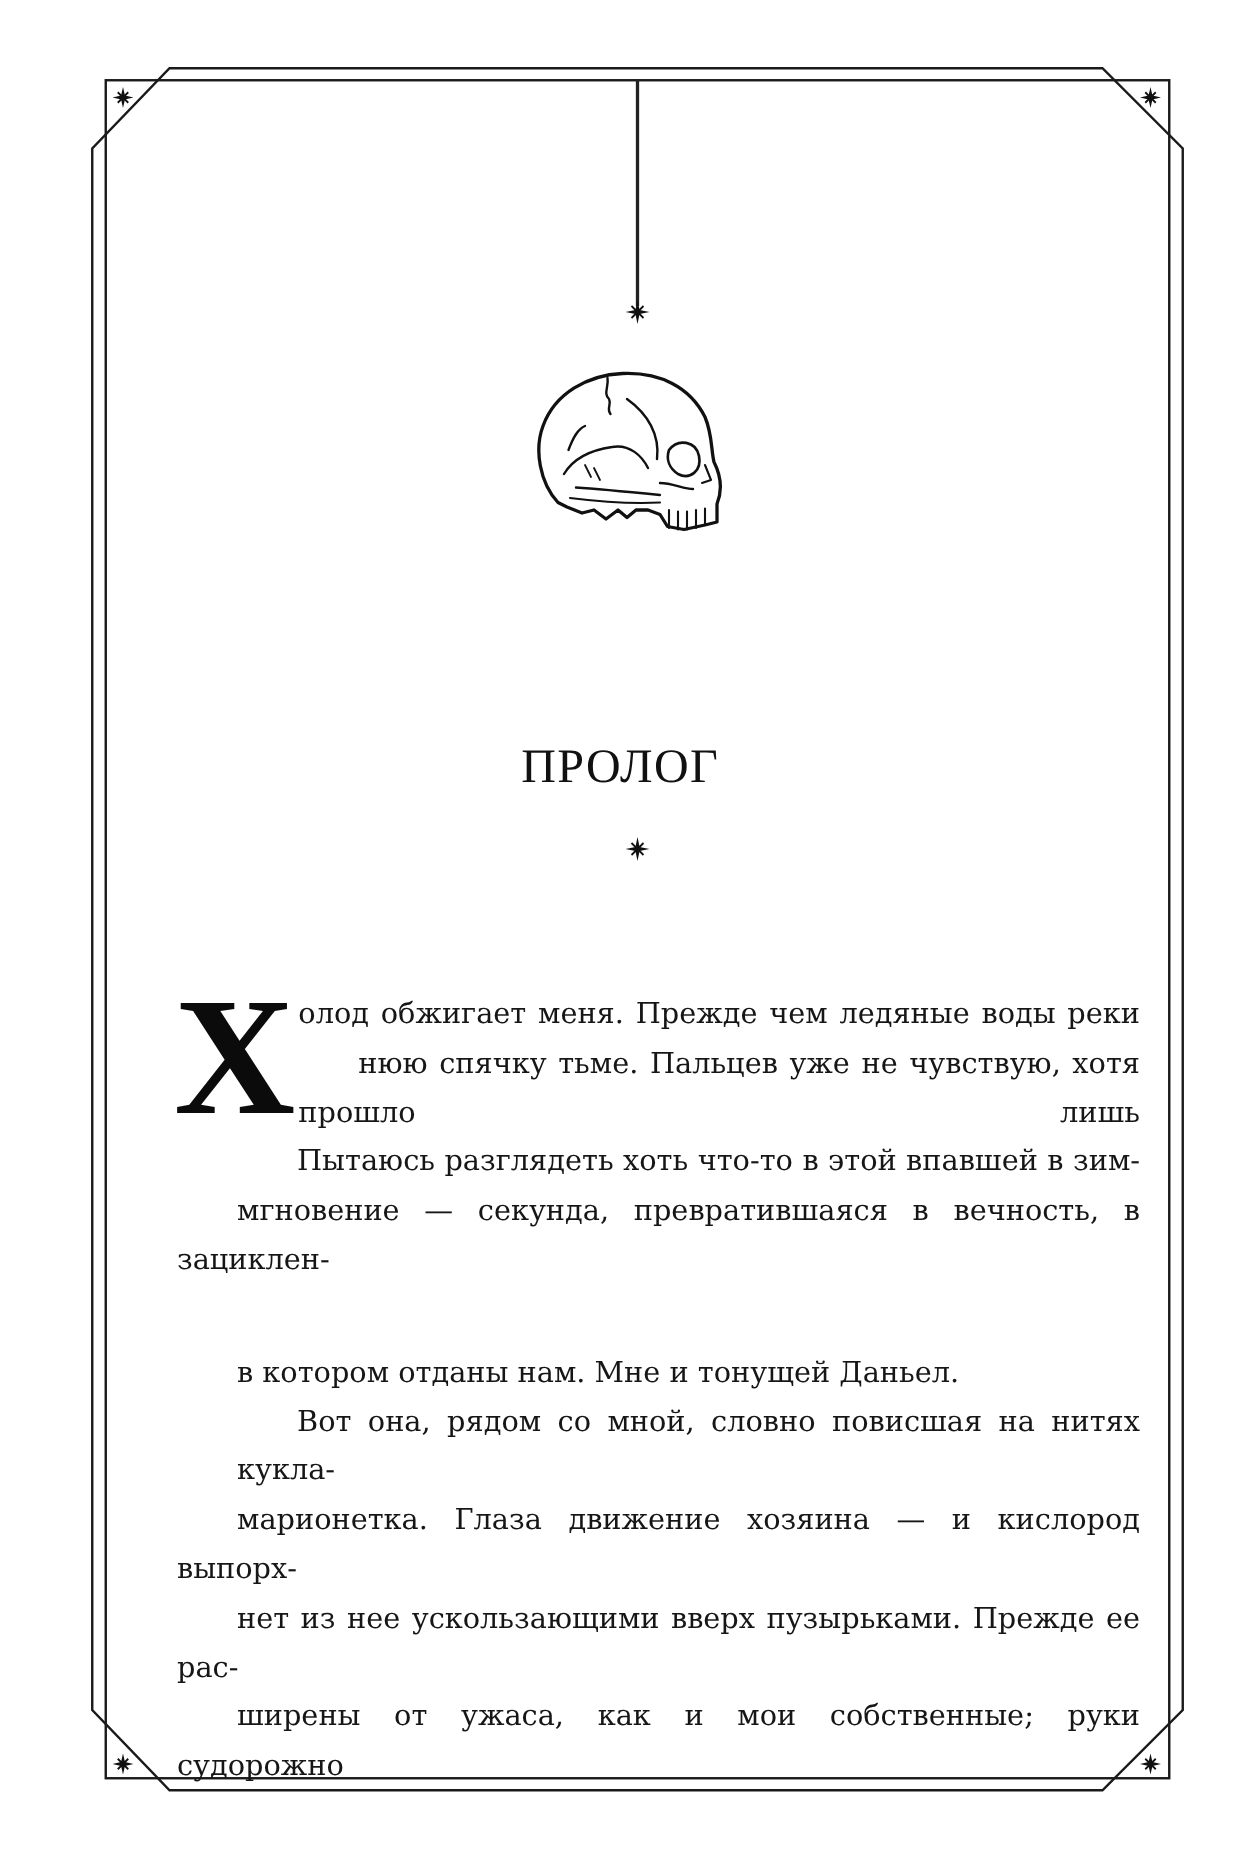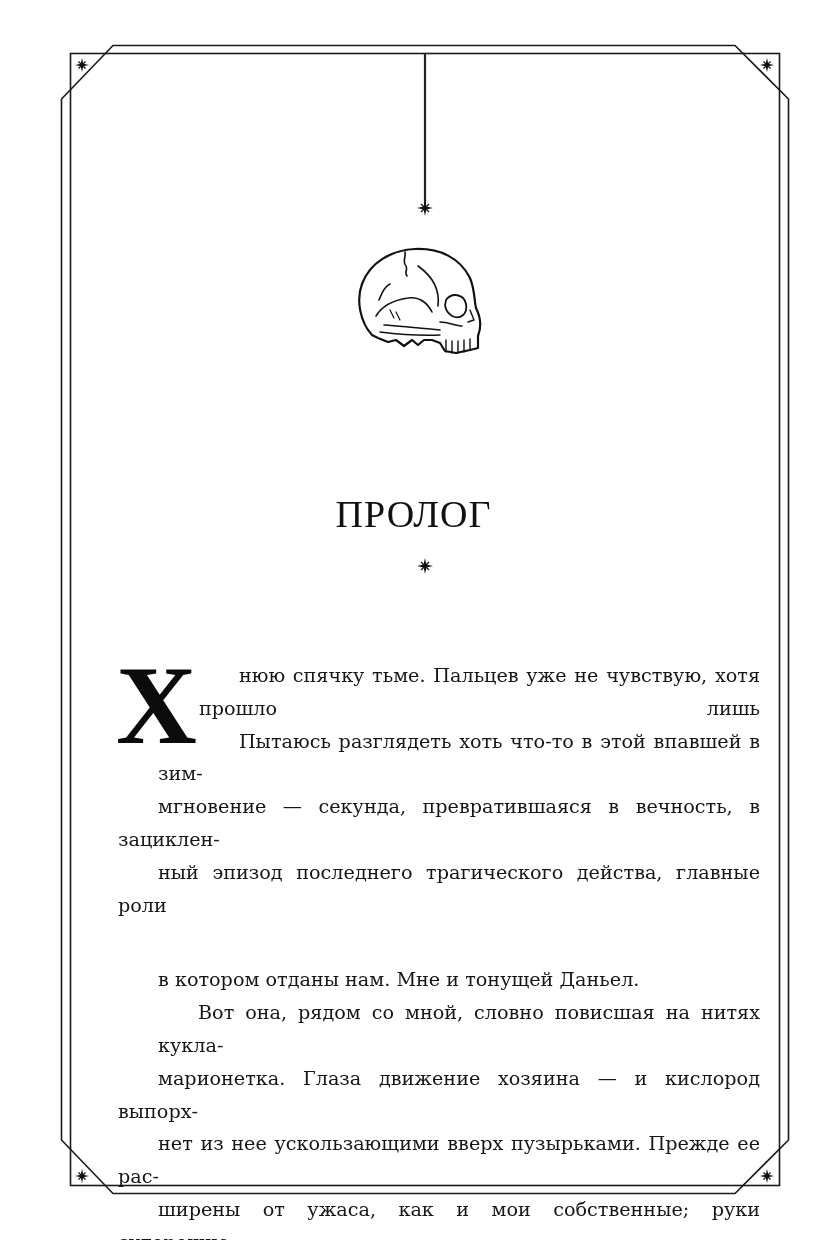--- a/index.html
+++ b/index.html
@@ -2,21 +2,21 @@
 <html><head>
   <meta charset="utf-8">
   <style>
     html, body { margin: 0; padding: 0; background: #ffffff; }
     body { width: 827px; height: 1240px; position: relative; overflow: hidden; }
     .frame { position: absolute; left: 0; top: 0; width: 827px; height: 1240px; }
     .title {
       position: absolute; left: 0; width: 827px; top: 492px;
       text-align: center;
       font-family: "Liberation Serif", "DejaVu Serif", serif;
-      font-size: 38px; letter-spacing: 1px; color: #111;
+      font-size: 32px; letter-spacing: 1px; color: #111;
     }
     .body-text {
       position: absolute; left: 118px; width: 642px; top: 660px;
       font-family: "DejaVu Serif", "Liberation Serif", serif;
       font-size: 19.2px; line-height: 32.8px; color: #161616;
       text-align: justify;
     }
     .para { margin: 0; text-indent: 40px; }
     .para.first { text-indent: 0; }
     .dropcap {
@@ -92,26 +92,26 @@
 
     <path d="M390,310 L394,318 M396,312 L400,320" stroke-width="1.2"></path>
   </g>
 </svg>
 
 <div class="title">ПРОЛОГ</div>
 
 <div class="body-text">
   <div class="para first">
     <span class="dropcap">Х</span>
+    <span class="line" style="display: block; white-space: normal;">олод обжигает меня. Прежде чем ледяные воды реки</span>
   </div>
   <div class="para">
     <span class="line" style="display: block; white-space: normal;">нюю спячку тьме. Пальцев уже не чувствую, хотя прошло лишь</span>
     <span class="line" style="padding-left: 40px; display: block; white-space: normal;">Пытаюсь разглядеть хоть что-то в этой впавшей в зим-</span>
     <span class="line" style="display: block; white-space: normal;">мгновение — секунда, превратившаяся в вечность, в зациклен-</span>
-    <span class="line" style="display: block; white-space: normal;">ный эпизод последнего трагического действа, главные роли</span>
     <span class="line last" style="display: block; white-space: normal; margin-top: 42px;">в котором отданы нам. Мне и тонущей Даньел.</span>
   </div>
   <div class="para">
     <span class="line" style="padding-left: 40px; display: block; white-space: normal;">Вот она, рядом со мной, словно повисшая на нитях кукла-</span>
     <span class="line" style="display: block; white-space: normal;">марионетка. Глаза движение хозяина — и кислород выпорх-</span>
     <span class="line" style="display: block; white-space: normal;">нет из нее ускользающими вверх пузырьками. Прежде ее рас-</span>
     <span class="line" style="display: block; white-space: normal;">ширены от ужаса, как и мои собственные; руки судорожно</span>
 
   </div>
 

